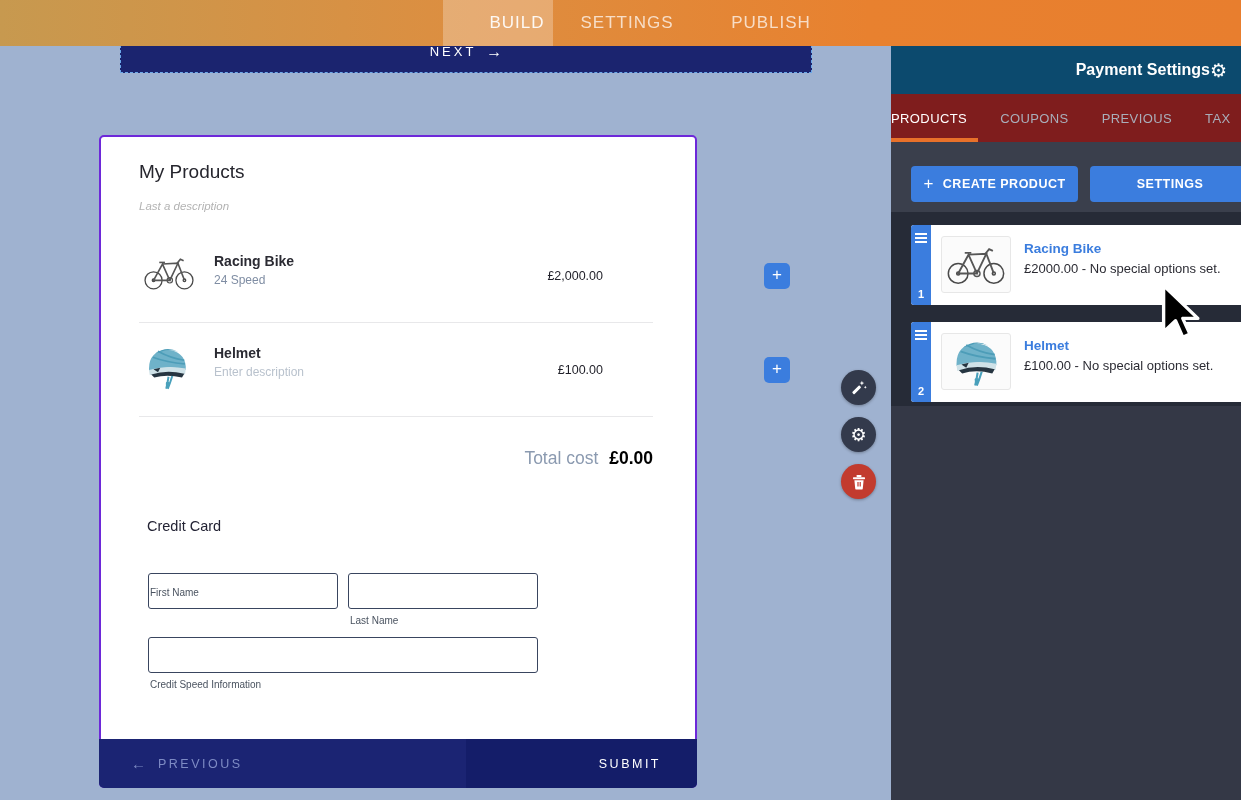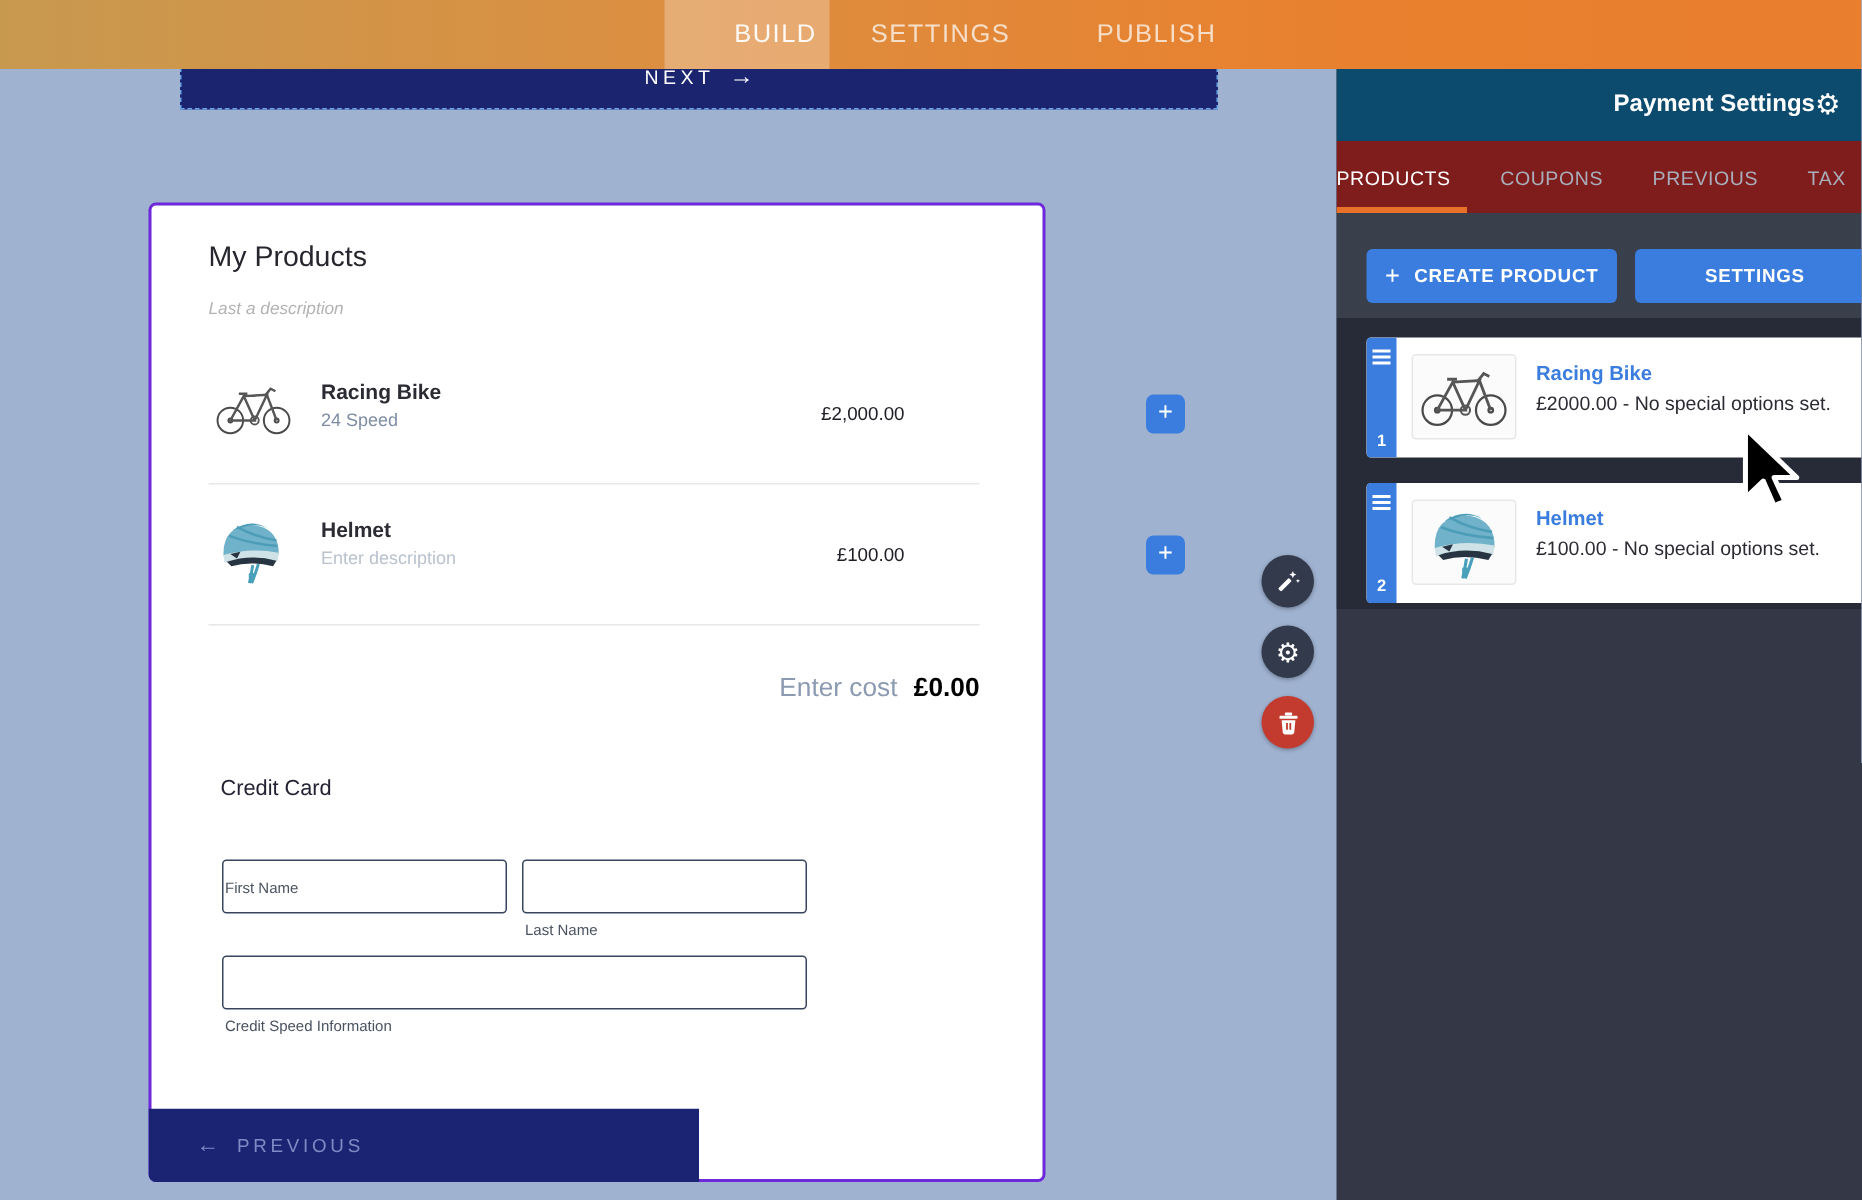--- a/index.html
+++ b/index.html
@@ -150,36 +150,39 @@
     <path d="M34 45 Q33 52 31 61 M39 44 Q36 54 33 61" stroke="#49a0bb" stroke-width="2.6" fill="none"></path>
     <rect x="30.5" y="52" width="5" height="5" rx="1.2" fill="#49a0bb"></rect>
   </svg>
   <div class="prod-name" style="top:208px">Helmet</div>
   <div class="prod-sub placeholder" style="top:228px">Enter description</div>
   <div class="prod-price" style="top:226px">£100.00</div>
   <div class="plus-btn" style="top:220px">+</div>
   <div class="divider" style="top:279px"></div>
 
   <div class="total-row">
-    <span class="total-label">Enter cost</span>
+    <span class="total-label">Total cost</span>
     <span class="total-value">£0.00</span>
   </div>
 
   <div class="cc-head">Credit Card</div>
   <input class="cc-input" style="left: 47px; top: 436px; width: 190px;" type="text">
   <input class="cc-input" style="left: 247px; top: 436px; width: 190px;" type="text">
   <div class="cc-label" style="left:49px; top:450px;">First Name</div>
   <div class="cc-label" style="left:249px; top:478px;">Last Name</div>
   <input class="cc-input" style="left: 47px; top: 500px; width: 390px;" type="text">
   <div class="cc-label" style="left:49px; top:542px;">Credit Speed Information</div>
 
   <div class="fc-footer">
     <div class="btn-prev">
       <span class="arr">←</span>
       <span>PREVIOUS</span>
+    </div>
+    <div class="btn-submit">
+      <span>SUBMIT</span>
     </div>
   </div>
 </div>
 
 <div class="fab-col">
   <div class="fab dark">
     <svg width="17" height="17" viewBox="0 0 20 20">
       <rect x="2" y="11" width="12" height="3.4" rx="1" transform="rotate(-45 8 13)" fill="#fff"></rect>
       <path d="M14 2 l0.8 2 2 0.8 -2 0.8 -0.8 2 -0.8 -2 -2 -0.8 2 -0.8 Z" fill="#fff"></path>
       <path d="M18 8 l0.5 1.2 1.2 0.5 -1.2 0.5 -0.5 1.2 -0.5 -1.2 -1.2 -0.5 1.2 -0.5 Z" fill="#fff"></path>

